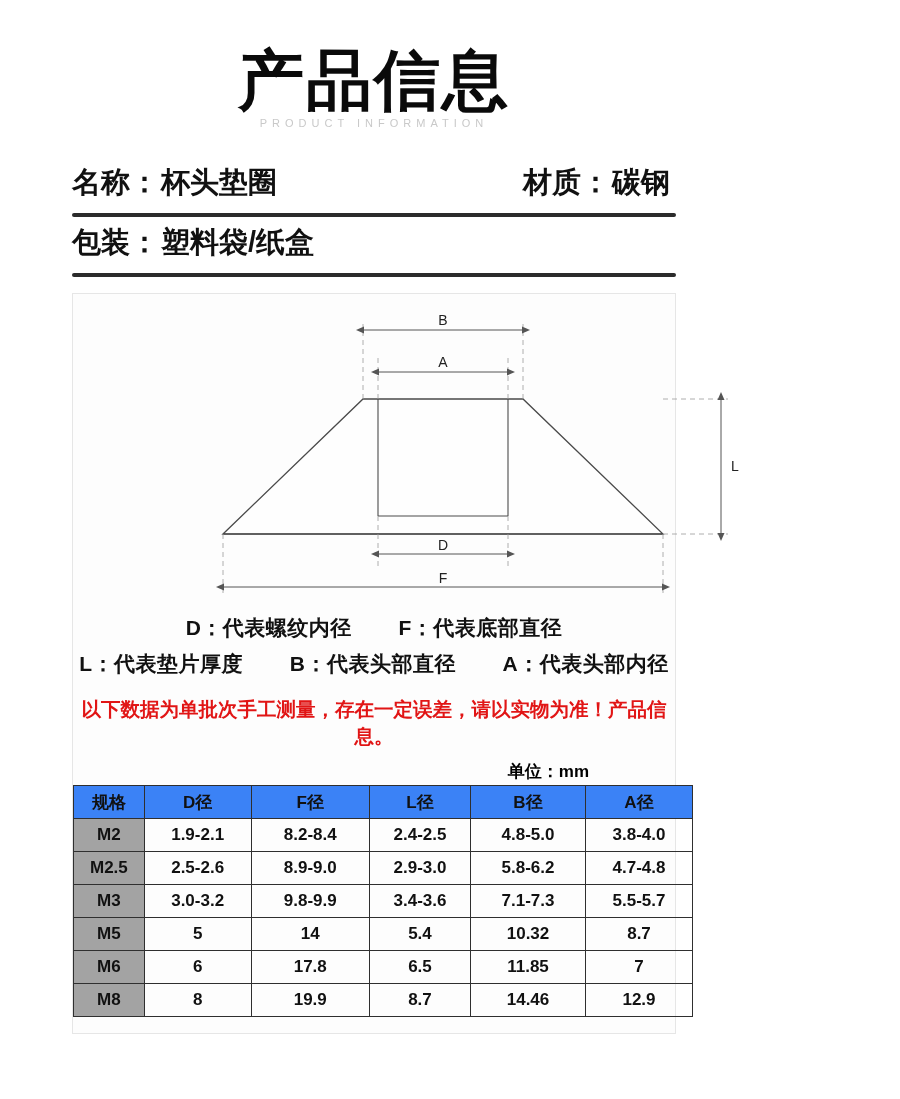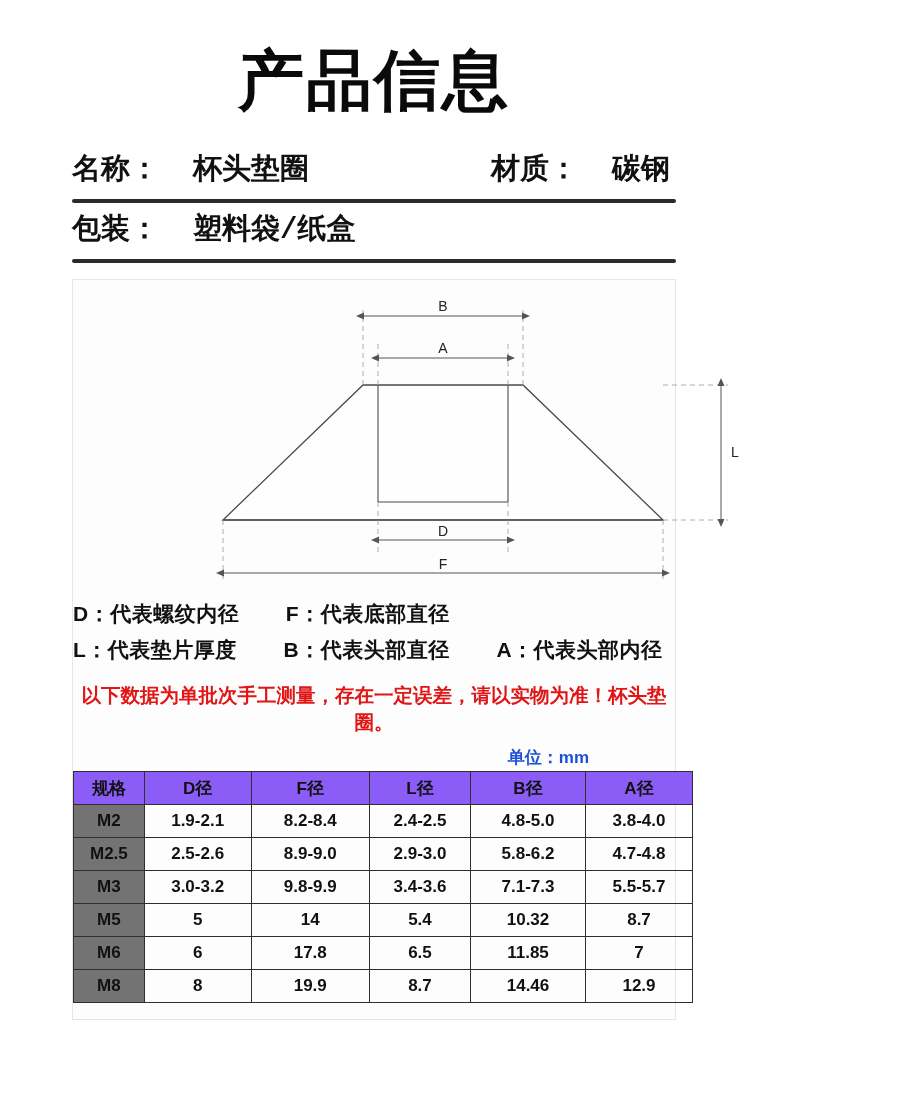--- a/index.html
+++ b/index.html
@@ -50,25 +50,23 @@
   .info-row {
     display: flex;
     justify-content: space-between;
     align-items: baseline;
     padding: 6px 0 10px 0;
   }
   .info-row .cell {
     display: flex;
     align-items: flex-start;
     white-space: nowrap;
-    gap: 32px;
   }
   .info-row .cell.right {
     margin-right: 6px;
-    font-family: Liberation Mono, monospace;
   }
   .label {
     font-size: 29px;
     font-weight: 700;
     color: #111;
   }
   .value {
     font-size: 29px;
     font-weight: 700;
     color: #111;
@@ -89,21 +87,21 @@
     border: 1px solid #e6e6e6;
     padding: 10px 0 16px 0;
   }
   .drawing {
     display: block;
     margin: 0 auto;
   }
 
   .legend {
     margin-top: 10px;
-    text-align: left;
+    text-align: center;
   }
   .legend .legend-line {
     font-size: 21px;
     font-weight: 700;
     color: #111;
     letter-spacing: 0.5px;
     margin: 8px 0;
   }
   .legend .legend-line .gap {
     display: inline-block;
@@ -116,60 +114,61 @@
     color: #e11515;
     font-size: 19.5px;
     font-weight: 700;
     letter-spacing: 0px;
   }
 
   .unit {
     text-align: right;
     margin: 10px 86px 2px 0;
     font-size: 17px;
-    color: #1d4ed8;
+    color: #000000;
     font-weight: 600;
   }
 
   
   table.spec {
     border-collapse: collapse;
     margin: 0 auto;
     width: 620px;
     font-size: 17px;
   }
   table.spec th, table.spec td {
     border: 1px solid #2f2f2f;
     text-align: center;
     padding: 4px 2px;
     height: 24px;
     color: #111;
     font-weight: 600;
   }
   table.spec thead th {
-    background: #8b5cf6;
+    background: #3b82f6;
     font-weight: 700;
   }
   table.spec tbody td:first-child {
-    background: #737373;
+    background: #a3a3a3;
   }
   table.spec col.c0 { width: 72px; }
   table.spec col.c1 { width: 110px; }
   table.spec col.c2 { width: 122px; }
   table.spec col.c3 { width: 104px; }
   table.spec col.c4 { width: 118px; }
   table.spec col.c5 { width: 110px; }
 </style>
 </head>
 <body>
 
 <div class="page">
 
   <div class="header">
     <h1>产品信息</h1>
+    <div class="subtitle">PRODUCT INFORMATION</div>
   </div>
 
   <div class="info">
 
     <div class="info-row">
       <div class="cell">
         <span class="label">名称：</span>
         <span class="value">杯头垫圈</span>
       </div>
       <div class="cell right">
@@ -261,21 +260,21 @@
       </div>
       <div class="legend-line">
         <span>L：代表垫片厚度</span>
         <span class="gap"></span>
         <span>B：代表头部直径</span>
         <span class="gap"></span>
         <span>A：代表头部内径</span>
       </div>
     </div>
 
-    <div class="warning">以下数据为单批次手工测量，存在一定误差，请以实物为准！杯头垫圈。</div>
+    <div class="warning">以下数据为单批次手工测量，存在一定误差，请以实物为准！产品信息。</div>
 
     <div class="unit">单位：mm</div>
 
     <table class="spec">
       <colgroup>
         <col class="c0">
           <col class="c1">
           <col class="c2">
           <col class="c3">
           <col class="c4">

